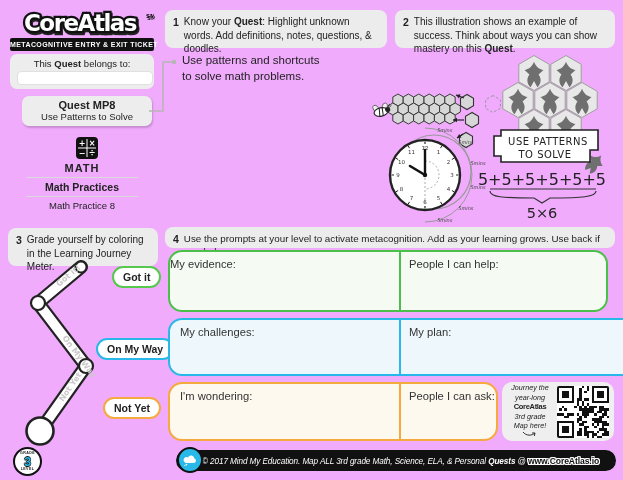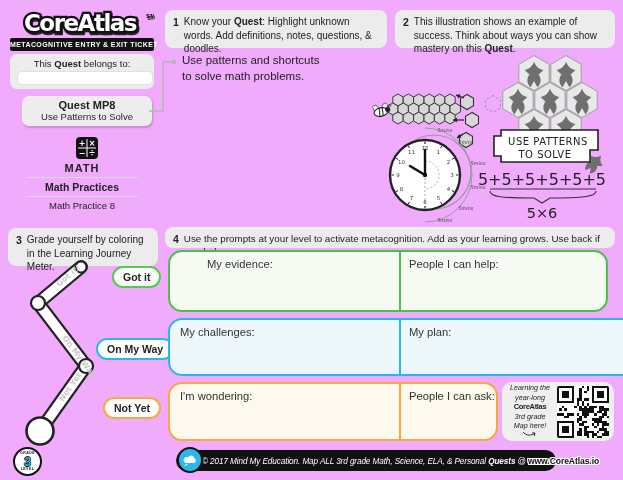--- a/index.html
+++ b/index.html
@@ -255,37 +255,37 @@
     <text x="55" y="147" font-size="8" font-weight="bold" fill="#c9c9c9" transform="rotate(-55 55 147)">Not Yet</text>
     <text x="54" y="83" font-size="8" font-weight="bold" fill="#c9c9c9" transform="rotate(53 54 83)">On My Way</text>
     <text x="51" y="32" font-size="8" font-weight="bold" fill="#c9c9c9" transform="rotate(-40 51 32)">Got it!</text>
   </svg>
   <div class="pill b-green" style="left:112px;top:266px;">Got it</div>
   <div class="pill b-blue" style="left:96px;top:338px;">On My Way</div>
   <div class="pill b-orange" style="left:103px;top:397px;">Not Yet</div>
 
   <div class="prow row-green" style="left:168px;top:250px;width:440px;height:62px;">
     <div class="pdivider" style="left:229px;"></div>
-    <div class="plabel" style="left:21px;padding-left:16px;">My evidence:</div>
+    <div class="plabel" style="left:0;">My evidence:</div>
     <div class="plabel" style="left:239px;">People I can help:</div>
   </div>
   <div class="prow row-blue" style="left:168px;top:318px;width:492px;height:58px;">
     <div class="pdivider" style="left:229px;"></div>
     <div class="plabel" style="left:10px;">My challenges:</div>
     <div class="plabel" style="left:239px;">My plan:</div>
   </div>
   <div class="prow row-orange" style="left:168px;top:382px;width:330px;height:59px;">
     <div class="pdivider" style="left:229px;"></div>
     <div class="plabel" style="left:10px;">I'm wondering:</div>
     <div class="plabel" style="left:239px;">People I can ask:</div>
   </div>
 
   <div class="abs explore" style="left:502px;top:382px;width:112px;height:59px;">
     <div class="explore-text">
-      <div>Learning the</div>
+      <div>Journey the</div>
       <div>year-long</div>
       <div class="minilogo">CoreAtlas</div>
       <div>3rd grade</div>
       <div>Map here!</div>
       <svg width="16" height="7" viewBox="0 0 16 7">
           <path d="M1,2 C4,6 10,6 13,3 M13,3 L10,3 M13,3 L12.4,6" fill="none" stroke="#333" stroke-width="1"></path>
         </svg>
     </div>
     <svg id="qr" width="52" height="52" viewBox="0 0 21 21" style="background:#fff;border-radius:2px;margin-left:3px;" shape-rendering="crispEdges">
         <rect x="0" y="0" width="7" height="7" fill="#111"></rect>
@@ -416,21 +416,21 @@
         <rect x="16" y="20" width="1" height="1" fill="#111"></rect>
         <rect x="17" y="20" width="1" height="1" fill="#111"></rect>
       </svg>
   </div>
 
   <div class="grade-badge" style="left:13px;top:447px;">
     <span class="t">GRADE</span>
     <span class="n">3</span>
     <span class="t" style="margin-top:0;">LEVEL</span>
   </div>
-  <div class="fbar" style="left:176px;top:450px;width:380px;height:21px;">
+  <div class="fbar" style="left:176px;top:450px;width:440px;height:21px;">
     <span class="fb2-text"><span>© 2017 Mind My Education.</span><span>  Map ALL 3rd grade Math, Science, ELA, &amp; Personal </span><b>Quests</b><span> @ </span><span class="site">www.CoreAtlas.io</span></span>
   </div>
   <div class="cloud-circle" style="left:177px;top:447px;">
     <svg width="14" height="11" viewBox="0 0 14 11">
       <path d="M4,8 a3,3 0 1 1 1,-5.6 a3.4,3.4 0 0 1 6.4,1 a2.4,2.4 0 0 1 -0.6,4.6 Z" fill="#fff"></path>
       <circle cx="3.4" cy="9.6" r="0.9" fill="#fff"></circle>
         <circle cx="1.8" cy="10.6" r="0.55" fill="#fff"></circle>
     </svg>
   </div>
 </div>

